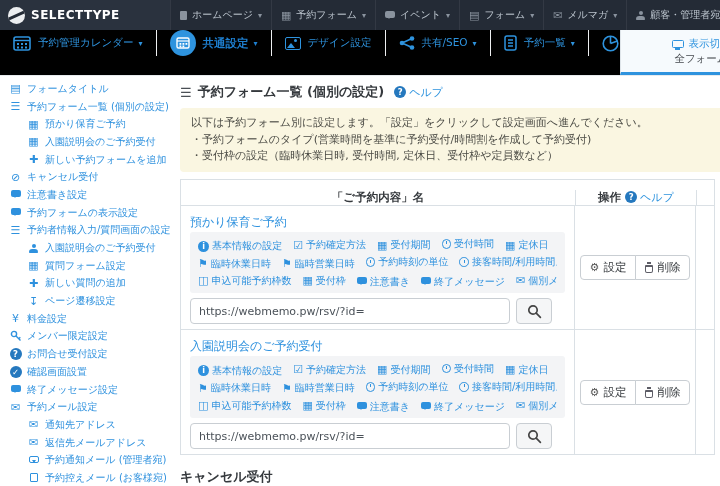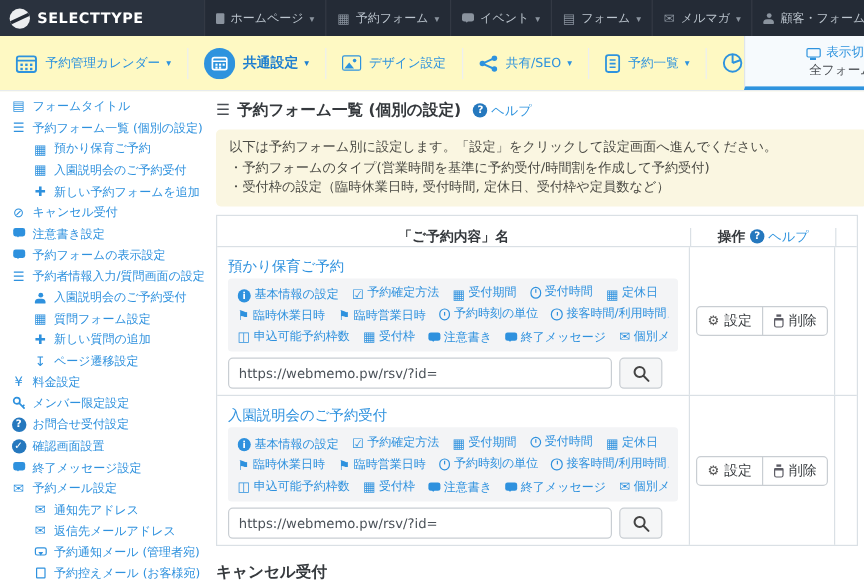--- a/index.html
+++ b/index.html
@@ -14,21 +14,21 @@
   .topbar{height:30px;background:#242b36;display:flex;align-items:stretch}
   .logo{display:flex;align-items:center;gap:6px;padding:0 12px 0 8px;background:#2a323e;min-width:150px}
   .logo-mark{width:17px;height:17px;border-radius:50%;background:#eceef0;position:relative;overflow:hidden;flex:none}
   .logo-mark::after{content:"";position:absolute;left:-3px;right:-3px;top:7px;height:3px;background:#242b36;transform:rotate(-25deg)}
   .logo-text{color:#fff;font-size:12px;font-weight:bold;letter-spacing:.5px}
   .topnav{display:flex;align-items:stretch}
   .tn-item{display:flex;align-items:center;gap:5px;padding:0 9px;color:#bcc5ce;font-size:10px;border-left:1px solid rgba(255,255,255,.07);white-space:nowrap}
   .tn-item .icw{color:#8a939e;display:inline-flex;align-items:center}
   .tn-item .caret{color:#8a939e;font-size:8px}
   
-  .toolbar{height:45px;background:#fef9c3;border-bottom:1px solid #e7ebee;display:flex;align-items:center;position:relative}
+  .toolbar{height:45px;background:#000000;border-bottom:1px solid #e7ebee;display:flex;align-items:flex-start;position:relative}
   .tb-item{display:flex;align-items:center;gap:7px;padding:0 13px;border-right:1px solid #edeff1;color:#2e93de;font-size:10.5px;white-space:nowrap}
   .tb-item .icw{display:inline-flex;align-items:center;color:#2e93de}
   .tb-item .caret{font-size:8px;margin-left:-2px}
   .tb-item.active{font-weight:bold;color:#1e7fd0;font-size:11.5px}
   .view-tab{position:absolute;left:620px;top:0;width:160px;height:42px;background:#f6fafd;border-left:1px solid #dfe5ea;border-bottom:3px solid #2e93de;display:flex;flex-direction:column;align-items:center;justify-content:center;gap:1px;overflow:hidden}
   .vt-line1{display:flex;align-items:center;gap:5px;color:#2e93de;font-size:10.5px;white-space:nowrap}
   .vt-line2{color:#45494e;font-size:10.5px;white-space:nowrap}
   
   .layout{display:flex;align-items:flex-start}
   .sidebar{width:170px;flex:none;padding-top:4px}
@@ -134,21 +134,21 @@
         <span class="icw">
           <span class="g">✉</span>
         </span>
         <span>メルマガ</span>
         <span class="caret">▾</span>
       </a>
       <a class="tn-item">
         <span class="icw">
           <span class="ic ic-person"></span>
         </span>
-        <span>顧客・フォーム</span>
+        <span>顧客・管理者宛</span>
       </a>
     </nav>
 </header>
 
 <div class="toolbar">
   <div style="display:flex;align-items:stretch" id="toolbar-items">
       <a class="tb-item">
         <span class="icw">
           <svg width="18" height="16" viewBox="0 0 18 16" fill="none">
             <rect x="1" y="2" width="16" height="13" rx="2" stroke="currentColor" stroke-width="1.6"></rect>

